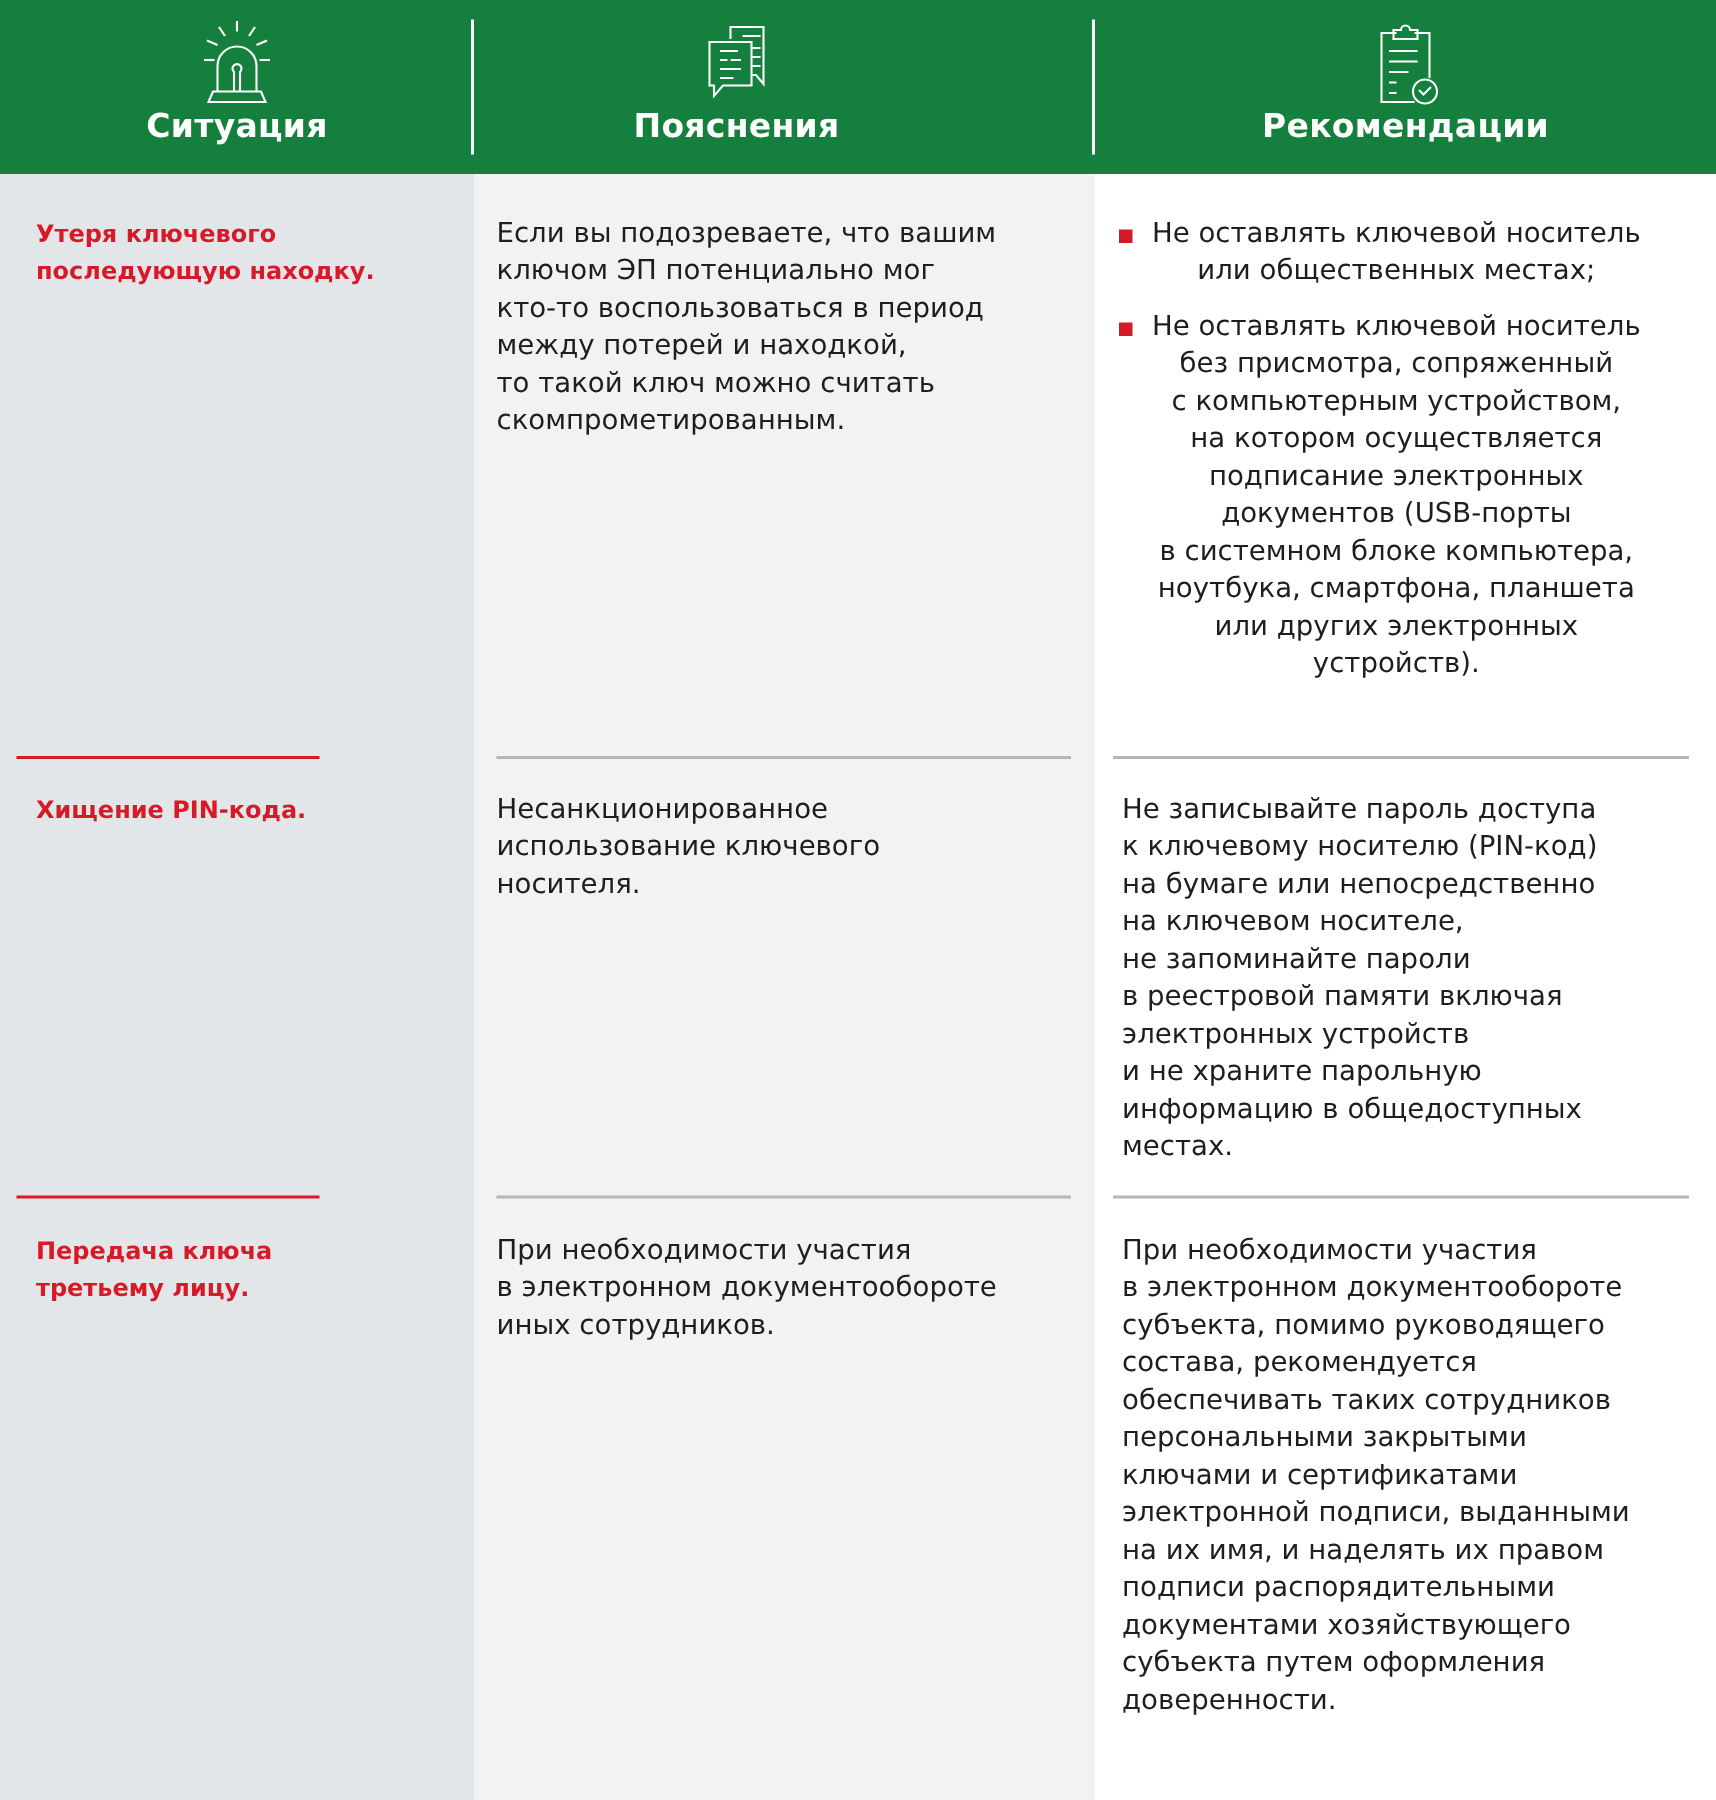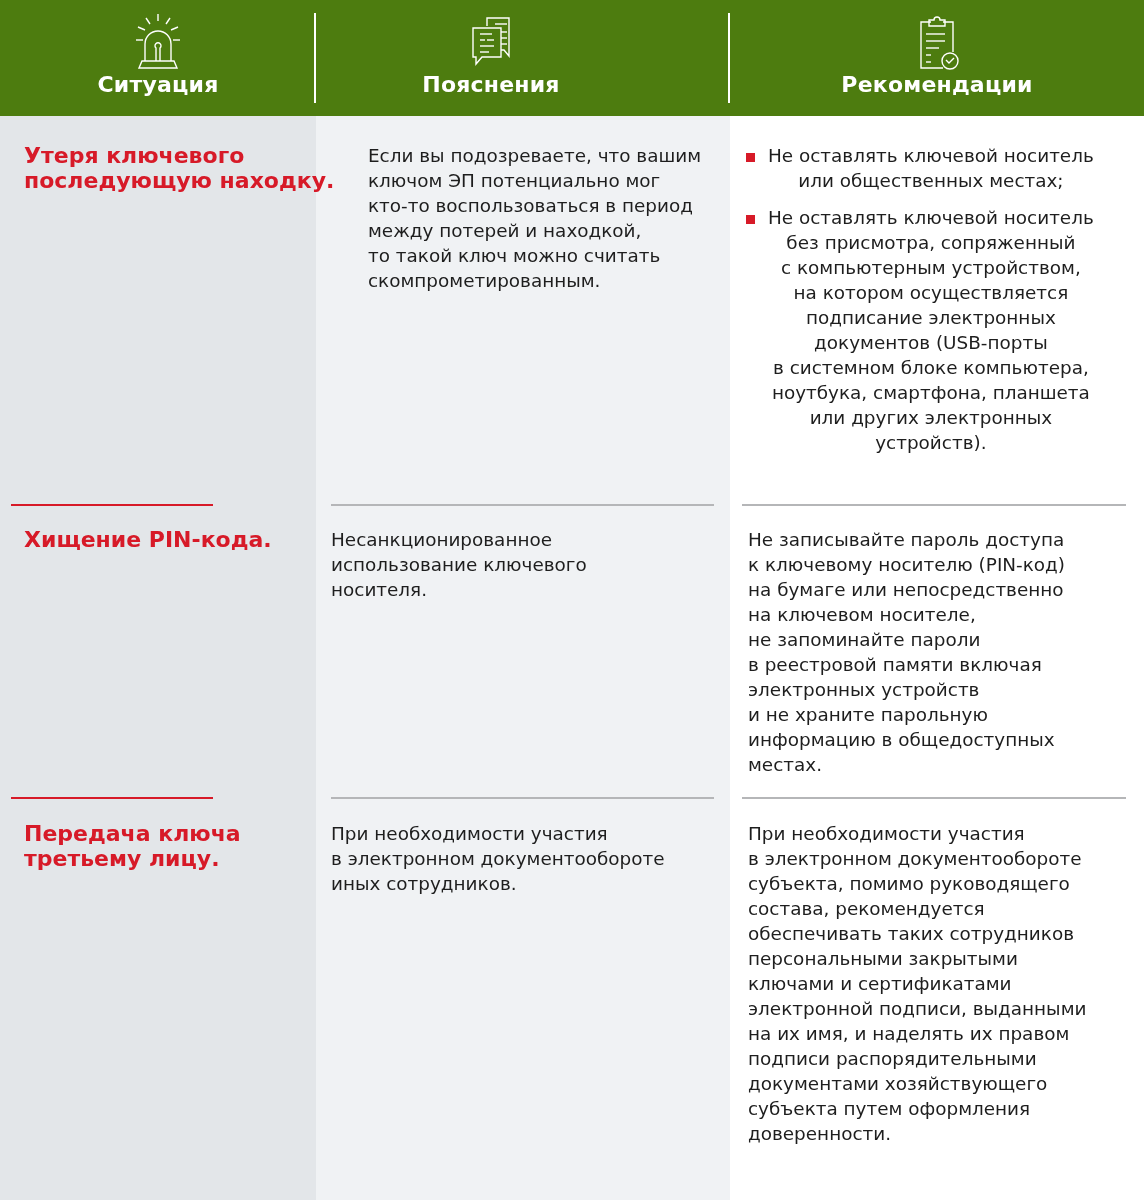--- a/index.html
+++ b/index.html
@@ -9,21 +9,21 @@
       background: #ffffff;
       position: relative;
     }
     .col-bg { position: absolute; top: 116px; bottom: 0; }
     .col-bg.c1 { left: 0; width: 316px; background: #e3e6e9; }
     .col-bg.c2 { left: 316px; width: 414px; background: #f0f2f4; }
     .col-bg.c3 { left: 730px; width: 414px; background: #ffffff; }
 
     .header {
       position: absolute; left: 0; top: 0; width: 1144px; height: 116px;
-      background: #4d7c0f;
+      background: #15803d;
     }
     .hcell {
       position: absolute; top: 0; height: 116px;
       display: flex; flex-direction: column; align-items: center;
     }
     .hcell.h1 { left: 0; width: 316px; }
     .hcell.h2 { left: 316px; width: 350px; }
     .hcell.h3 { left: 730px; width: 414px; }
     .hicon { margin-top: 12px; width: 60px; height: 58px; }
     .hicon svg { width: 60px; height: 58px; display: block; }
@@ -37,21 +37,21 @@
     .hdivider {
       position: absolute; top: 13px; width: 2px; height: 90px; background: #ffffff;
     }
 
     .cell {
       position: absolute;
       font-size: 18.4px;
       line-height: 25px;
       color: #1e1e1e;
     }
-    .cell.sit { color: #d71a28; font-weight: bold; font-size: 22px; }
+    .cell.sit { color: #d71a28; font-weight: bold; font-size: 16px; }
     .line { display: block; white-space: nowrap; }
 
     .sep {
       position: absolute; height: 2px;
     }
     .sep.red { background: #d71a28; }
     .sep.gray { background: #b5b6b8; }
 
     .bullet-item { position: relative; padding-left: 22px; text-align: center; }
     .bullet-sq {
@@ -121,21 +121,21 @@
       </svg>
     </div>
     <div class="htitle">Рекомендации</div>
   </div>
 </div>
 
 <div class="cell sit" style="left:24px; top:143px;">
   <span class="line">Утеря ключевого</span>
   <span class="line">последующую находку.</span>
 </div>
-<div class="cell" style="left:331px; top:143px;margin-left:37px;">
+<div class="cell" style="left:331px; top:143px;">
   <span class="line">Если вы подозреваете, что вашим</span>
   <span class="line">ключом ЭП потенциально мог</span>
   <span class="line">кто-то воспользоваться в период</span>
   <span class="line">между потерей и находкой,</span>
   <span class="line">то такой ключ можно считать</span>
   <span class="line">скомпрометированным.</span>
 </div>
 <div class="cell" style="left:746px; top:143px;">
   <div class="bullet-item">
     <span class="bullet-sq"></span>

